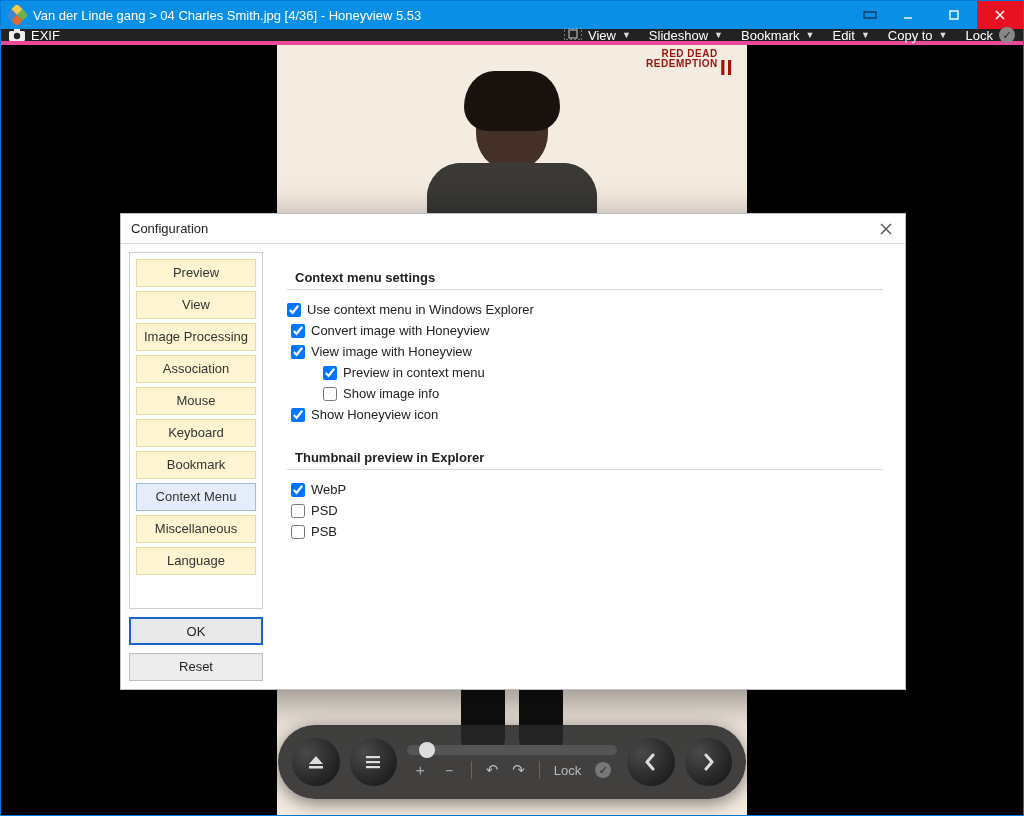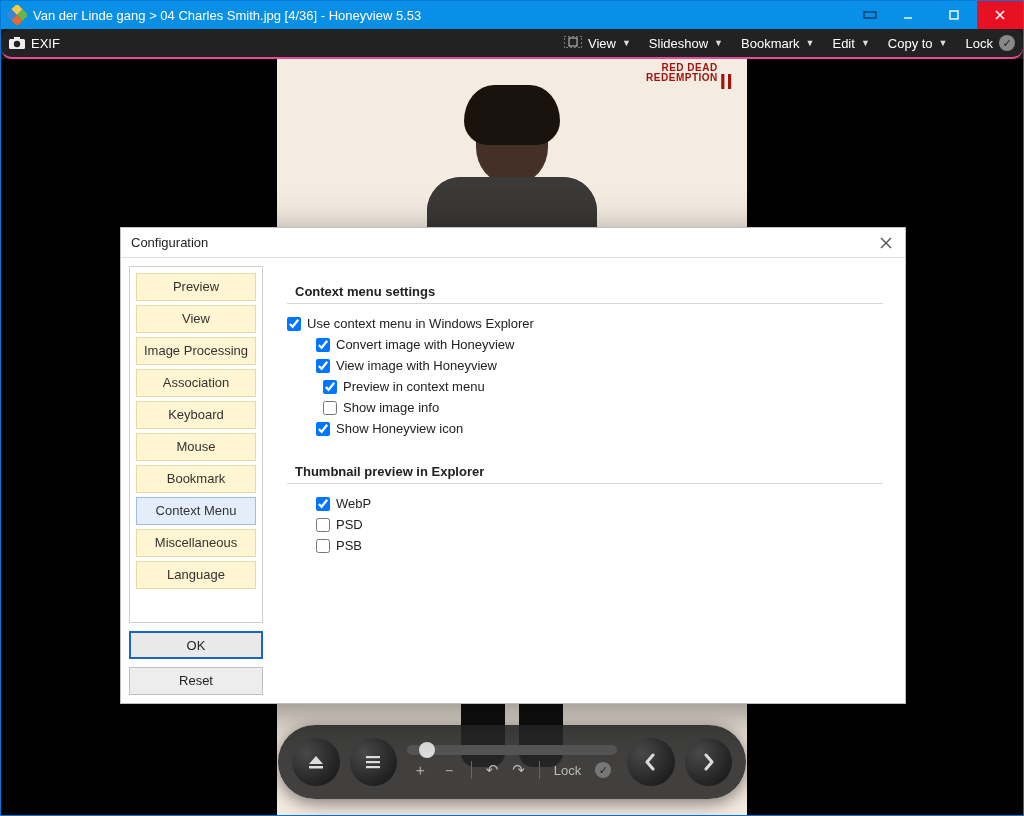--- a/index.html
+++ b/index.html
@@ -10,21 +10,21 @@
   .titlebar { height: 28px; background: #0a8fe6; display: flex; align-items: center; color: #fff; font-size: 13px; }
   .titlebar .appicon { width: 20px; height: 20px; margin: 0 6px; position: relative; }
   .appicon svg { width: 100%; height: 100%; }
   .titlebar .title { flex: 1; white-space: nowrap; }
   .winctrl { display: flex; height: 100%; align-items: stretch; }
   .winctrl .wbtn { width: 46px; display: flex; align-items: center; justify-content: center; color: #fff; font-size: 13px; }
   .winctrl .wbtn.close { background: #e81123; }
   .winctrl .wbtn.compact { width: 30px; }
 
   
-  .apptoolbar { height: 30px; background: #222; color: #fff; display: flex; align-items: center; padding: 0 8px; font-size: 13px; border-bottom: 2px solid #ec4899; border-radius: 11px; }
+  .apptoolbar { height: 16px; background: #222; color: #fff; display: flex; align-items: center; padding: 0 8px; font-size: 13px; border-bottom: 4px solid #ec4899; }
   .apptoolbar .left { display: flex; align-items: center; gap: 6px; }
   .apptoolbar .left .camicon { width: 16px; height: 14px; display: inline-block; }
   .apptoolbar .spacer { flex: 1; }
   .apptoolbar .right { display: flex; align-items: center; gap: 18px; }
   .apptoolbar .mitem { display: flex; align-items: center; gap: 6px; cursor: default; }
   .tri { font-size: 9px; color: #ddd; }
   .lockcheck { width: 16px; height: 16px; border-radius: 50%; background: #888; display: inline-flex; align-items: center; justify-content: center; color: #222; font-size: 11px; }
 
   
   .viewer { flex: 1; background: #000; position: relative; display: flex; justify-content: center; }
@@ -62,21 +62,21 @@
   .navbox { border: 1px solid #cfcfcf; padding: 6px; display: flex; flex-direction: column; gap: 4px; flex: 1; }
   .navitem { height: 28px; line-height: 26px; text-align: center; background: #fff5d2; border: 1px solid #e8dca6; color: #333; }
   .navitem.selected { background: #e4edf9; border: 1px solid #9fbde2; }
   .bottom-btn { height: 28px; border: 1px solid #bfbfbf; background: #ededed; text-align: center; line-height: 26px; }
   .bottom-btn.ok { border: 2px solid #1b64c8; background: #e9e9e9; }
   .content { flex: 1; border: 0; padding: 8px 14px; }
   .section-h { font-weight: 700; margin: 10px 8px 2px; }
   .hr { border: 0; border-top: 1px solid #d8d8d8; margin: 4px 0 12px; }
   .cb { display: flex; align-items: center; gap: 6px; margin: 6px 0; }
   .cb input { width: 14px; height: 14px; }
-  .ind1 { margin-left: 29px; }
+  .ind1 { margin-left: 4px; }
   .ind2 { margin-left: 36px; }
 </style>
 </head>
 <body>
 
 <div class="window">
 
   <div class="titlebar">
     <span class="appicon">
       <svg viewBox="0 0 20 20">
@@ -234,22 +234,22 @@
             </svg>
         </span>
       </div>
       <div class="dlg-body">
         <div class="navcol">
           <div class="navbox" id="navbox">
               <div class="navitem">Preview</div>
               <div class="navitem">View</div>
               <div class="navitem">Image Processing</div>
               <div class="navitem">Association</div>
+              <div class="navitem">Mouse</div>
               <div class="navitem">Keyboard</div>
-              <div class="navitem">Mouse</div>
               <div class="navitem">Bookmark</div>
               <div class="navitem selected">Context Menu</div>
               <div class="navitem">Miscellaneous</div>
               <div class="navitem">Language</div>
             </div>
           <div class="bottom-btn ok"><span>OK</span></div>
           <div class="bottom-btn"><span>Reset</span></div>
         </div>
         <div class="content">
           <div class="section-h">Context menu settings</div>

